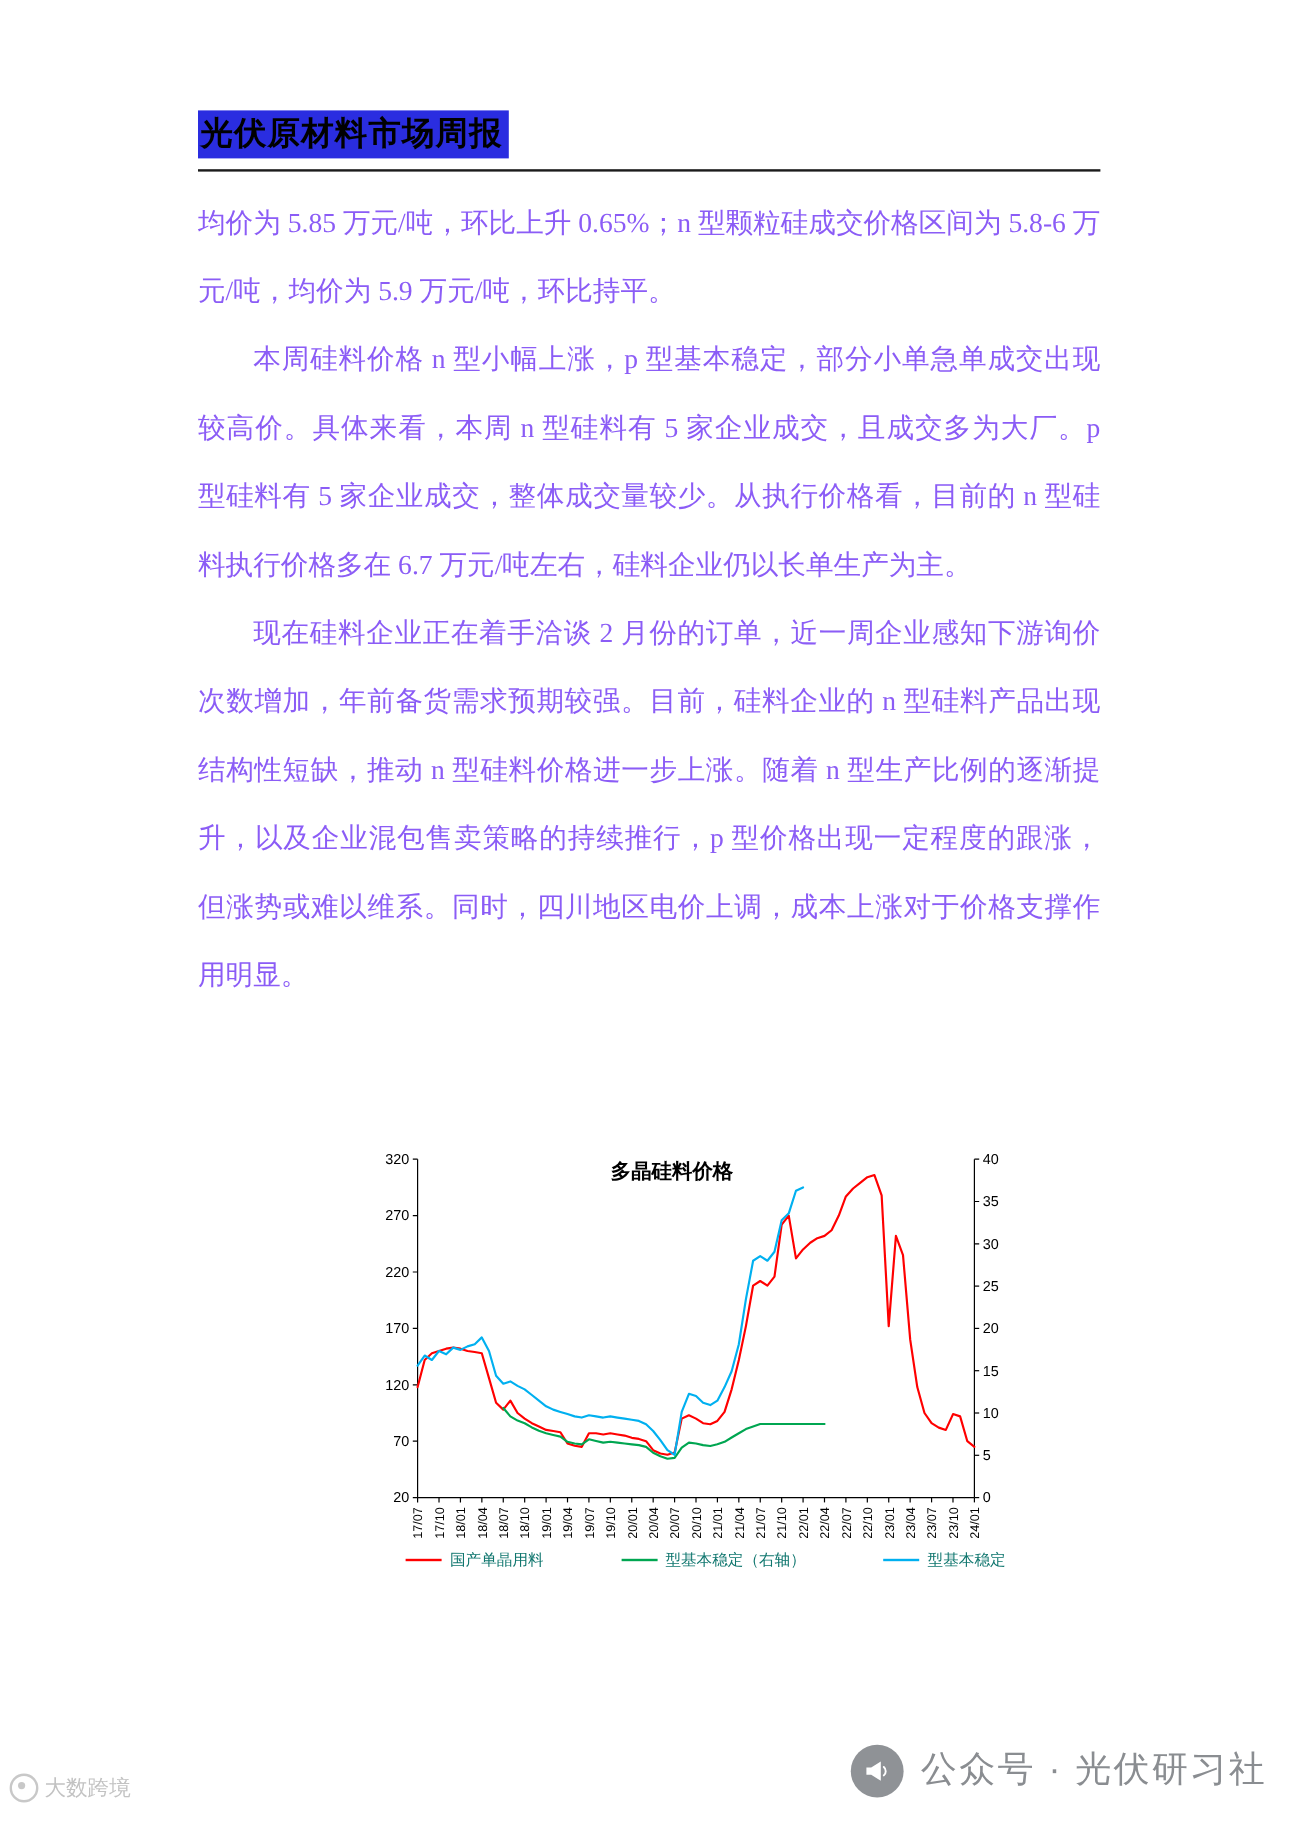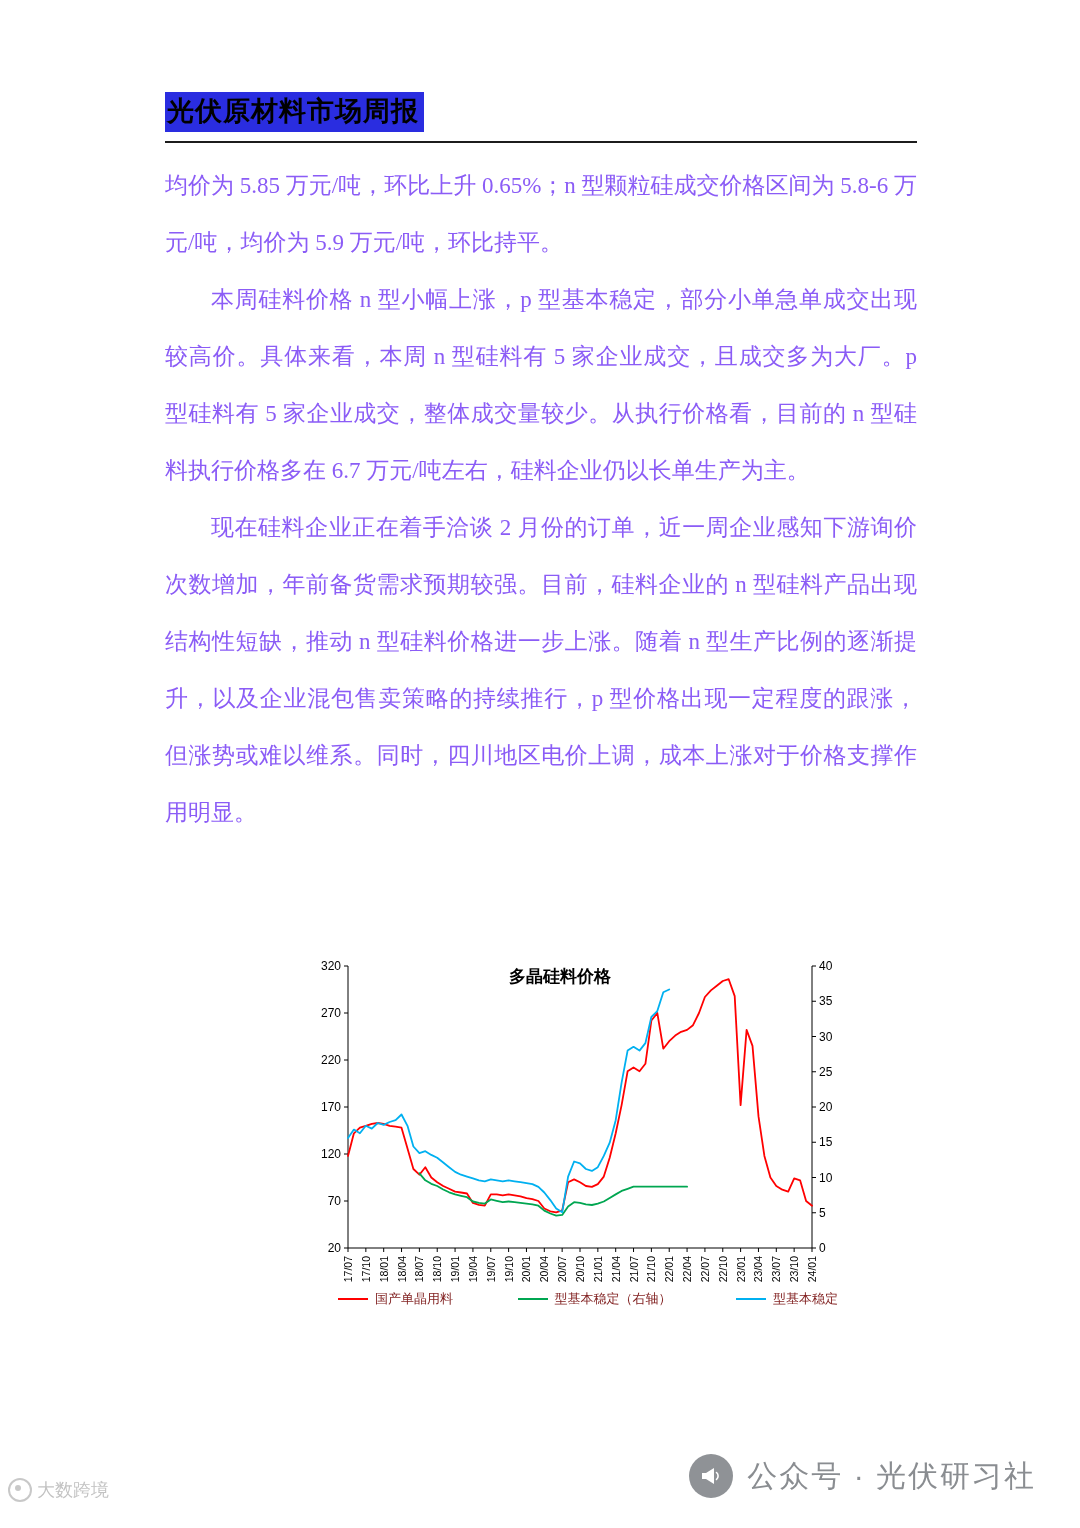--- a/index.html
+++ b/index.html
@@ -10,22 +10,22 @@
   .header-title{display:inline-block;background:var(--accent,#2a2de0);color:#000000;
         font-weight:bold;font-size:27px;line-height:36px;padding:1px 5px 3px 2px;letter-spacing:1px;}
   .body-text{margin-top:14px;font-size:23px;line-height:57px;color:#8b5cf6;
         text-align:justify;}
   .para{margin:0;}
   .para.indent{text-indent:2em;}
   .chart-block{position:absolute;left:312px;top:952px;width:540px;}
   .legend{display:flex;justify-content:space-between;align-items:center;padding:2px 14px 0 26px;}
   .legend-item{display:flex;align-items:center;gap:7px;}
   .legend-swatch{display:inline-block;width:30px;height:0;border-top:2.5px solid #000;}
-  .legend-label{font-size:13px;color:#7f1d1d;font-family:Liberation Mono, monospace;}
-  .footer-right{position:absolute;right:44px;top:1454px;display:flex;align-items:center;gap:14px;}
+  .legend-label{font-size:13px;color:#0f766e;font-family:Liberation Mono, monospace;}
+  .footer-right{position:absolute;right:24px;top:1454px;display:flex;gap:14px;}
   .oa-circle{width:44px;height:44px;border-radius:50%;background:#8f9296;display:flex;
         align-items:center;justify-content:center;}
   .oa-text{font-size:30px;color:#8a8d91;font-family:"Liberation Sans","DejaVu Sans",sans-serif;
         letter-spacing:2px;}
   .watermark{position:absolute;left:8px;top:1478px;display:flex;align-items:flex-start;gap:5px;opacity:.62;}
   .wm-icon{width:20px;height:20px;border:2px solid #a7a7a7;border-radius:50%;position:relative;}
   .wm-icon::after{content:"";position:absolute;left:5px;top:5px;width:6px;height:6px;border-radius:50%;
         background:#a7a7a7;}
   .wm-text{font-size:18px;color:#9d9d9d;font-family:"Liberation Sans","DejaVu Sans",sans-serif;}
   svg text{font-family:"Liberation Sans","DejaVu Sans",sans-serif;}

